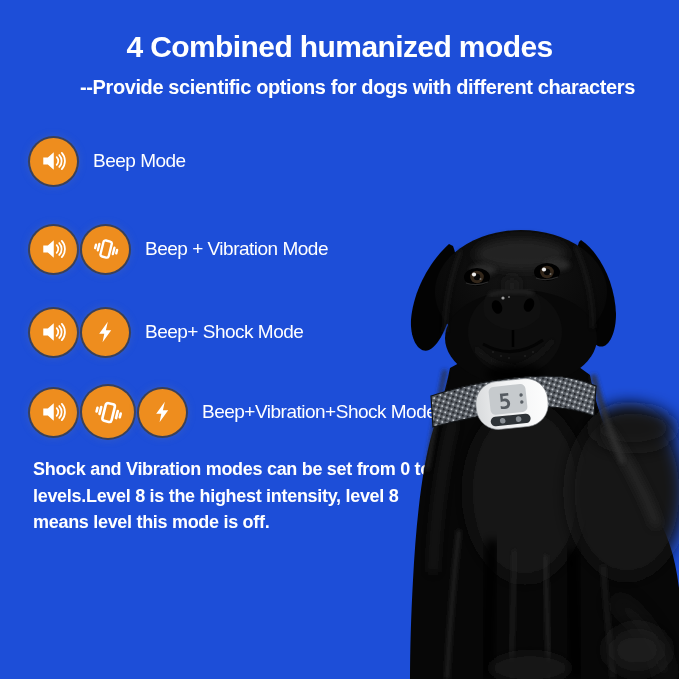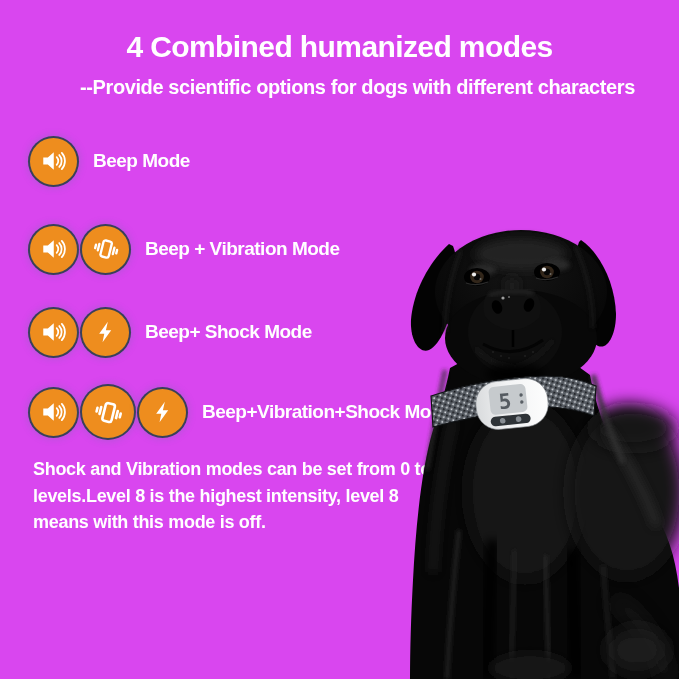--- a/index.html
+++ b/index.html
@@ -1,17 +1,17 @@
 <!DOCTYPE html>
 <html><head>
 <meta charset="utf-8">
 <style>
   html,body { margin:0; padding:0; background:#000; }
   .page {
-    position:relative; width:679px; height:679px; background:#d946ef;
+    position:relative; width:679px; height:679px; background:#1d4ed8;
     overflow:hidden; font-family:"Liberation Sans", sans-serif;
     -webkit-font-smoothing:antialiased;
   }
   .title {
     position:absolute; top:31px; left:0; right:0; text-align:center;
     color:#ffffff; font-size:30px; font-weight:700; letter-spacing:-0.6px;
     line-height:1.05; margin:0;
   }
   .subtitle {
     position:absolute; top:76px; left:0; right:0; text-align:center;
@@ -26,21 +26,21 @@
   .row-4 { top:386px; }
   .badge {
     width:47px; height:47px; border-radius:50%; background:#EE8D1E;
     display:flex; align-items:center; justify-content:center;
     margin-right:5px; flex:0 0 auto;
     box-shadow:0 0 0 2px #39405a, 0 0 7px 3px rgba(95,115,165,0.28);
   }
   .badge.lg { width:52px; height:52px; }
   .badge svg { display:block; }
   .mode-label {
-    color:#ffffff; font-size:19px; font-weight:700; letter-spacing:-0.5px;
+    color:#ffffff; font-size:19px; font-weight:400; letter-spacing:-0.5px;
     margin-left:11px; white-space:nowrap;
   }
   .note {
     position:absolute; left:33px; top:456px; width:430px;
     color:#ffffff; font-size:18px; font-weight:700; letter-spacing:-0.3px;
     line-height:26.5px;
   }
   .dog-photo { position:absolute; left:375px; top:220px; width:304px; height:459px; }
   .hidden-defs { position:absolute; width:0; height:0; overflow:hidden; }
 </style>
@@ -127,21 +127,21 @@
       <svg width="26" height="26">
           <use href="#ic-bolt"></use>
         </svg>
     </span>
     <span class="mode-label">Beep+Vibration+Shock Mode</span>
   </div>
 
   <div class="note">
     <div>Shock and Vibration modes can be set from 0 to 8</div>
     <div>levels.Level 8 is the highest intensity, level 8</div>
-    <div>means with this mode is off.</div>
+    <div>means level this mode is off.</div>
   </div>
 
   <svg class="dog-photo" viewBox="0 0 304 459">
     <defs>
       <radialGradient id="headG" cx="50%" cy="35%" r="75%">
         <stop offset="0%" stop-color="#141414"></stop>
         <stop offset="60%" stop-color="#0a0a0a"></stop>
         <stop offset="100%" stop-color="#030303"></stop>
       </radialGradient>
       <linearGradient id="devG" x1="0" y1="0" x2="1" y2="0">

